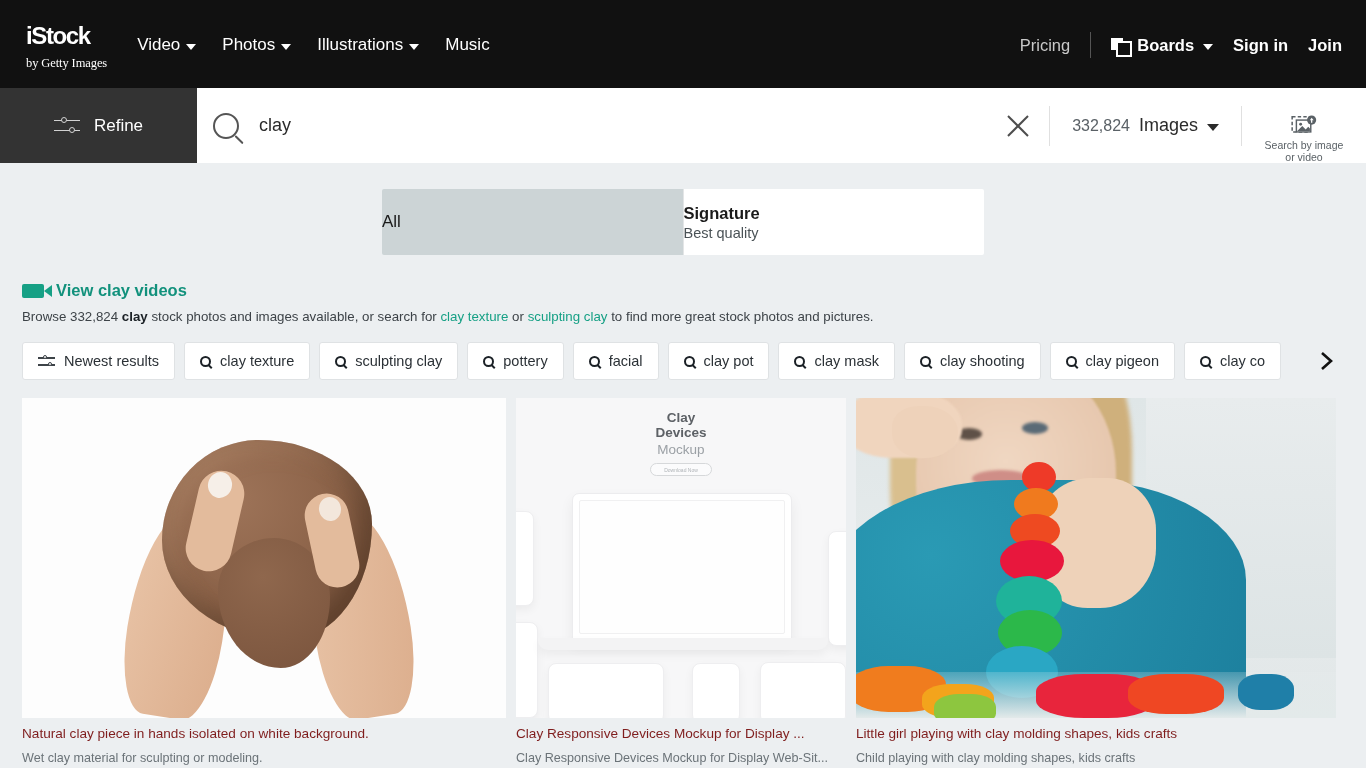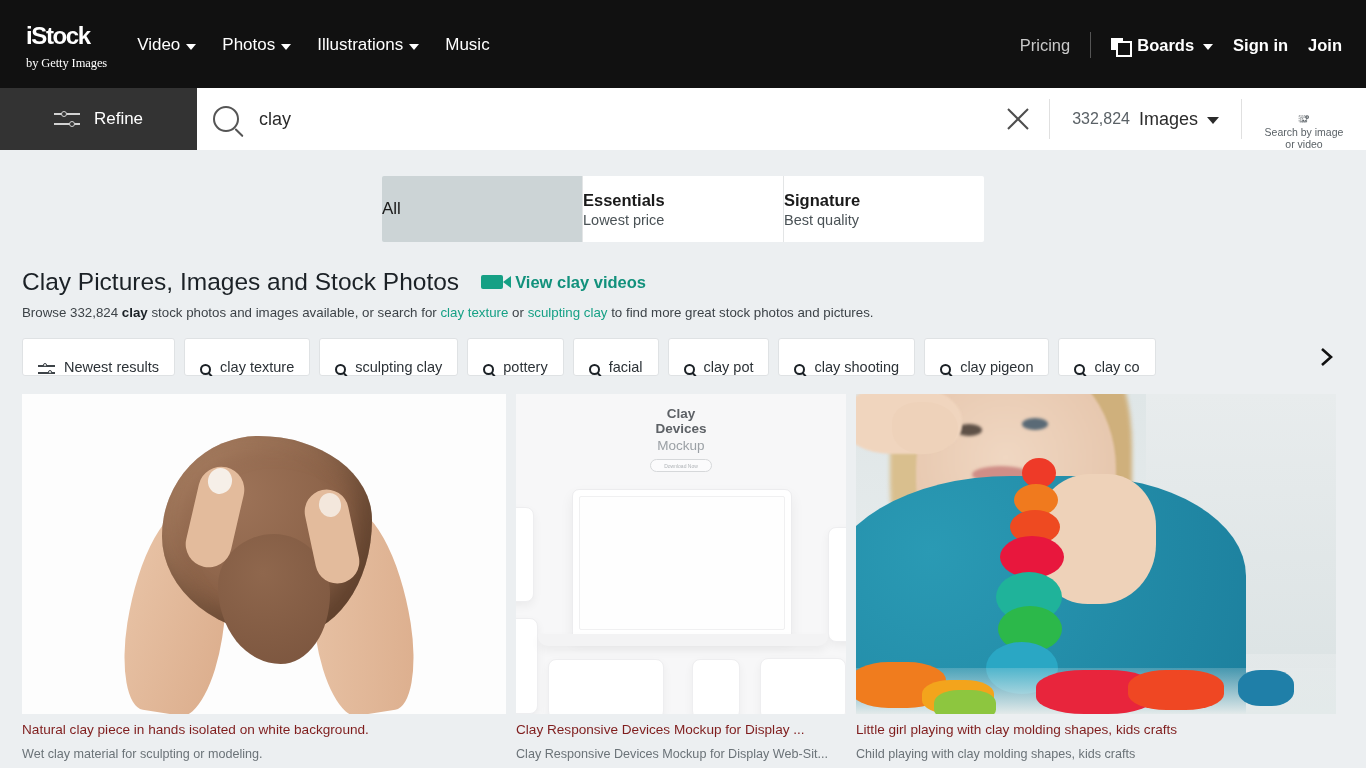--- a/index.html
+++ b/index.html
@@ -37,21 +37,21 @@
   .pricing-link { color: #c9c9c9; font-size: 16.5px; cursor: pointer; }
   .vert-sep { width: 1px; height: 26px; background: #555555; }
   .boards-link { color: #ffffff; font-size: 16.5px; font-weight: 700; display: flex; align-items: center; gap: 9px; cursor: pointer; }
   .boards-icon { position: relative; width: 17px; height: 15px; display:inline-block; }
   .boards-icon::before { content:""; position:absolute; left:0; top:0; width:12px; height:12px; background:#ffffff; }
   .boards-icon::after { content:""; position:absolute; left:5px; top:3px; width:12px; height:12px; border:2px solid #ffffff; background:#111111; }
   .signin-link { color: #ffffff; font-size: 16.5px; font-weight: 700; cursor: pointer; }
   .join-link { color: #ffffff; font-size: 16.5px; font-weight: 700; cursor: pointer; }
 
   
-  .searchbar { height: 62px; display: flex; background: #ffffff; }
+  .searchbar { height: 75px; display: flex; background: #ffffff; }
   .refine-btn {
     width: 197px; background: #333333; color: #ffffff;
     display: flex; align-items: center; justify-content: center; gap: 14px;
     cursor: pointer; font-size: 17px;
   }
   .sliders-icon { width: 26px; height: 18px; position: relative; }
   .sliders-icon i { position:absolute; left:0; width:26px; height:1.6px; background:#d2d2d2; display:block; }
   .sliders-icon i:nth-child(1){ top:3px; }
   .sliders-icon i:nth-child(2){ top:13px; }
   .sliders-icon b { position:absolute; width:6px; height:6px; border:1.6px solid #d2d2d2; border-radius:50%; background:#333; }
@@ -100,21 +100,21 @@
   .vid-icon::after { content:""; position:absolute; right:-8px; top:1px; border-top:6px solid transparent; border-bottom:6px solid transparent; border-right:8px solid #16a085; }
   .videos-text { color: #12917c; font-size: 16.5px; font-weight: 700; }
   .subline { margin-top: 9px; font-size: 13.3px; color: #3d4348; }
   .subline b { font-weight: 700; color: #1b2126; }
   .subline a { color: #16a085; text-decoration: none; cursor: pointer; }
 
   
   .chips-row { display: flex; align-items: center; gap: 9px; margin-top: 18px; position: relative; }
   .chip {
     height: 38px; background: #ffffff; border: 1px solid #dfe2e4; border-radius: 3px;
-    display: flex; align-items: flex-end; gap: 9px; padding: 0 15px; cursor: pointer;
+    display: flex; align-items: center; gap: 9px; padding: 0 15px; cursor: pointer;
     font-size: 14.5px; color: #2b3136; white-space: nowrap; flex: none;
   }
   .chip-mag { width: 11px; height: 11px; border: 2px solid #1b2126; border-radius: 50%; position: relative; flex:none;}
   .chip-mag::after { content:""; position:absolute; width:2px; height:5px; background:#1b2126; right:-2px; bottom:-4px; transform: rotate(-45deg); }
   .chip-sliders { width: 17px; height: 12px; position: relative; flex:none;}
   .chip-sliders i { position:absolute; left:0; width:17px; height:1.5px; background:#3d4348; }
   .chip-sliders i:nth-child(1){ top:2px; }
   .chip-sliders i:nth-child(2){ top:9px; }
   .chip-sliders b { position:absolute; width:4px; height:4px; border:1.5px solid #3d4348; border-radius:50%; background:#fff; }
   .chip-sliders b:nth-child(3){ top:0px; left:5px; }
@@ -297,34 +297,29 @@
     </span>
   </div>
 </div>
 
 <div class="tabs-wrap">
   <div class="tabs">
     <div class="tab active">
       <span class="tab-main">All</span>
     </div>
     <div class="tab">
-      <span class="tab-main">Essentials</span>
-      <span class="tab-sub">Lowest price</span>
-    </div>
-    <div class="tab">
       <span class="tab-main">Signature</span>
       <span class="tab-sub">Best quality</span>
     </div>
   </div>
 </div>
 
 <div class="content">
 
   <div class="head-row">
-    <h1 class="page-title">Clay Pictures, Images and Stock Photos</h1>
     <div class="videos-link">
       <span class="vid-icon"></span>
       <span class="videos-text">View clay videos</span>
     </div>
   </div>
 
   <div class="subline">
     <span>Browse </span><span>332,824</span><span>&nbsp;</span><b>clay</b><span> stock photos and images available, or search for </span><a>clay texture</a><span> or </span><a>sculpting clay</a><span> to find more great stock photos and pictures.</span>
   </div>
 
@@ -351,20 +346,24 @@
         <span class="chip-mag"></span>
         <span>pottery</span>
       </div>
       <div class="chip">
         <span class="chip-mag"></span>
         <span>facial</span>
       </div>
       <div class="chip">
         <span class="chip-mag"></span>
         <span>clay pot</span>
+      </div>
+      <div class="chip">
+        <span class="chip-mag"></span>
+        <span>clay mask</span>
       </div>
       <div class="chip">
         <span class="chip-mag"></span>
         <span>clay shooting</span>
       </div>
       <div class="chip">
         <span class="chip-mag"></span>
         <span>clay pigeon</span>
       </div>
       <div class="chip">

